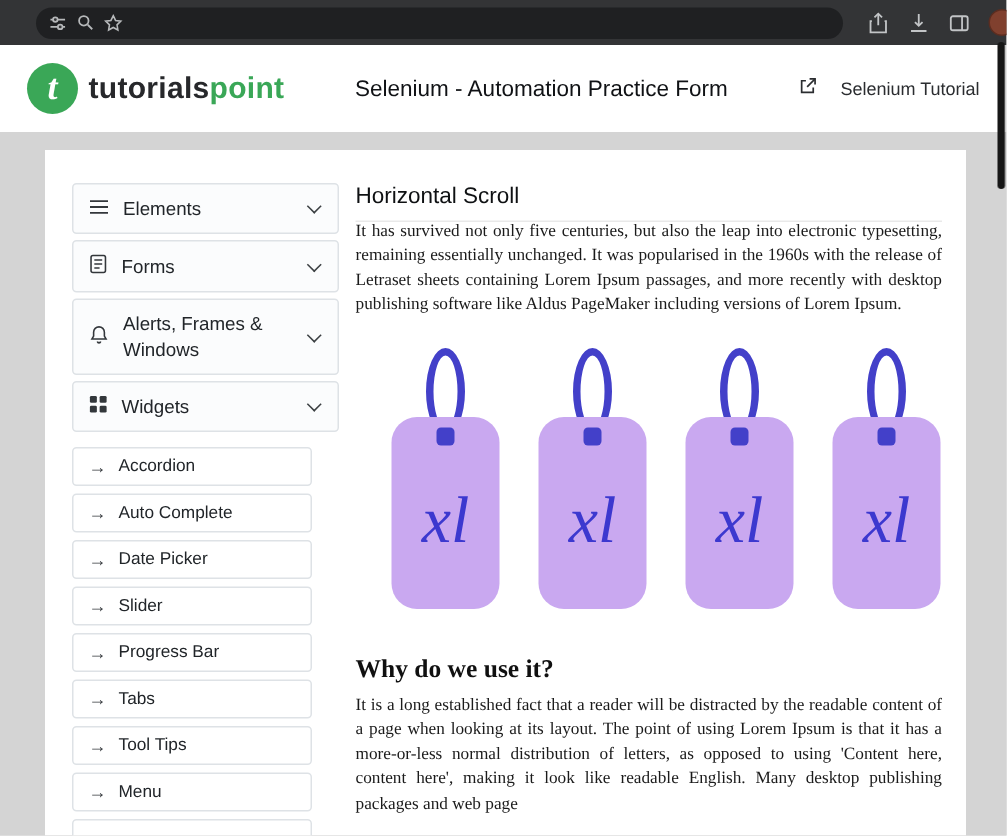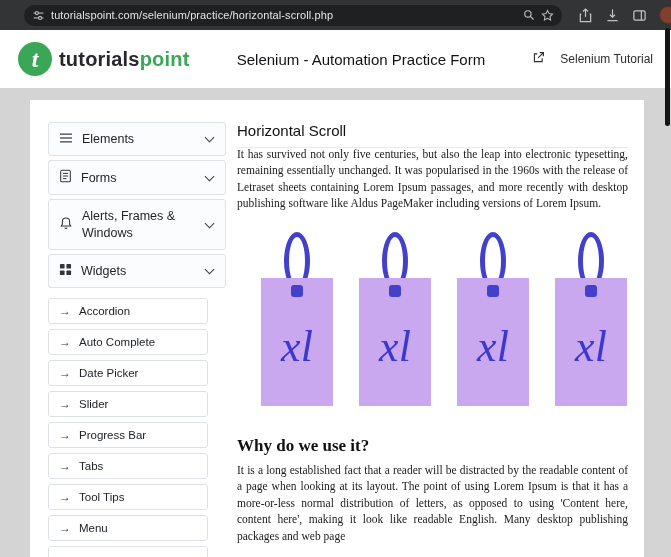--- a/index.html
+++ b/index.html
@@ -65,41 +65,40 @@
           text-align:justify; color:#1b1b1b; margin-top:-2px; }
   .h2 { font-family:"Liberation Serif", serif; font-size:17px; font-weight:bold;
         color:#101010; margin:30px 0 8px 0; }
 
   
   .tags-row { display:flex; gap:26px; margin:20px 0 0 24px; }
   .tag-wrap { display:flex; flex-direction:column; align-items:center; }
   .tag-loop { width:26px; height:58px; border:5px solid #4340c9; border-radius:50%;
               margin-bottom:-12px; }
   .tag-body { position:relative; width:72px; height:128px; background:#c9a8f0;
-              border-radius:0; z-index:1; display:flex; align-items:center;
+              border-radius:17px; z-index:1; display:flex; align-items:center;
               justify-content:center; }
   .tag-hole { position:absolute; top:7px; left:50%; transform:translateX(-50%);
               width:12px; height:12px; border-radius:3px; background:#4340c9; }
   .tag-label { font-family:"Liberation Serif", serif; font-style:italic;
                font-size:44px; color:#3c38cf; line-height:1; padding-top:10px; }
 </style>
 </head>
 <body>
 
 <div class="chrome">
   <div class="url-pill">
     <span class="pill-icon">
       <svg width="13" height="13" viewBox="0 0 16 16" fill="none" stroke="#b6b8ba" stroke-width="1.4">
         <line x1="2" y1="5" x2="14" y2="5"></line>
           <circle cx="6" cy="5" r="1.9" fill="#333436"></circle>
         <line x1="2" y1="11" x2="14" y2="11"></line>
           <circle cx="10" cy="11" r="1.9" fill="#333436"></circle>
       </svg>
     </span>
-    <span class="url-text">tutorialspoint.com/selenium/practice/horizontal-scroll.php</span>
     <span class="pill-icon">
       <svg width="12" height="12" viewBox="0 0 16 16" fill="none" stroke="#b6b8ba" stroke-width="1.6">
         <circle cx="6.5" cy="6.5" r="4.2"></circle>
           <line x1="10" y1="10" x2="14" y2="14"></line>
       </svg>
     </span>
     <span class="pill-icon">
       <svg width="13" height="13" viewBox="0 0 16 16" fill="none" stroke="#b6b8ba" stroke-width="1.3">
         <path d="M8 1.8l1.9 3.9 4.3.6-3.1 3 .7 4.2L8 11.5l-3.8 2 .7-4.2-3.1-3 4.3-.6z"></path>
       </svg>

